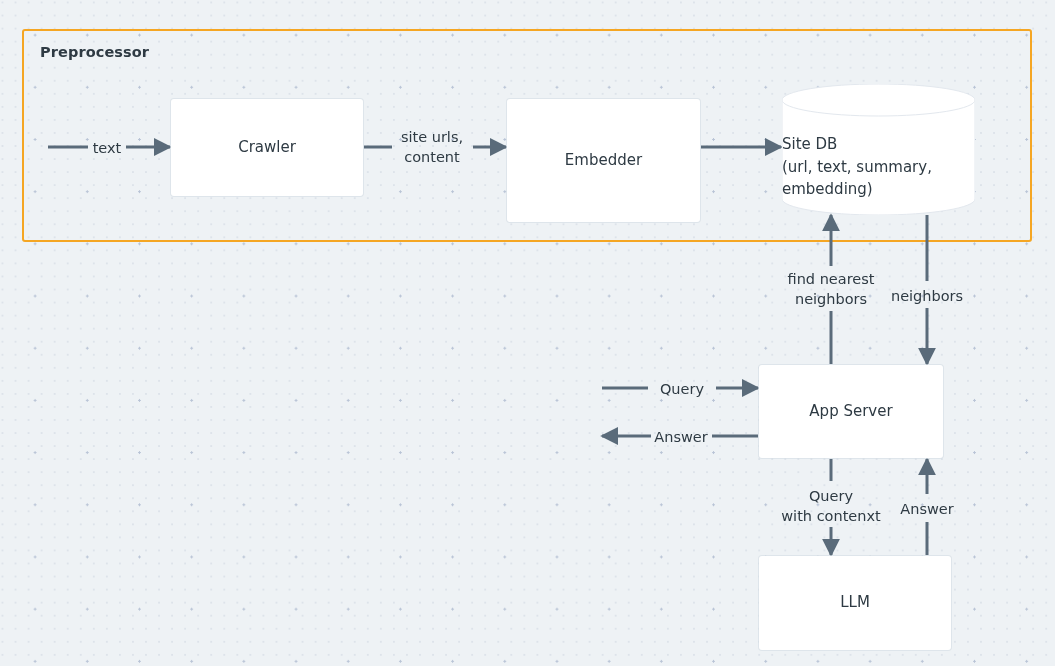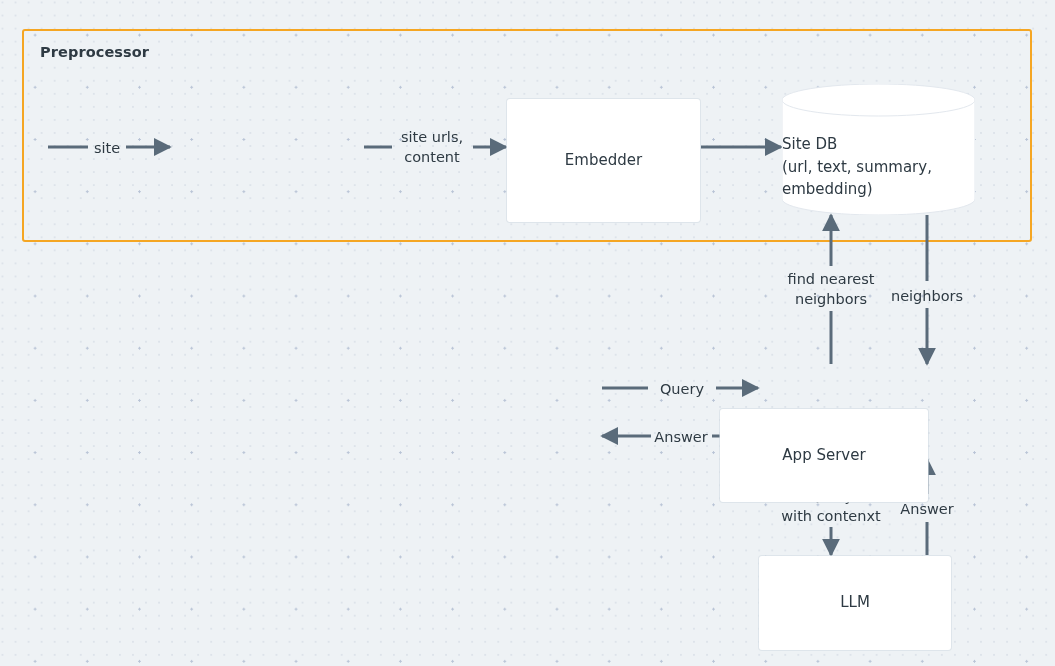--- a/index.html
+++ b/index.html
@@ -115,55 +115,58 @@
     <line x1="651" y1="436" x2="602" y2="436" stroke="#5a6b7a" stroke-width="3" marker-end="url(#ah)"></line>
     <line x1="758" y1="436" x2="712" y2="436" stroke="#5a6b7a" stroke-width="3"></line>
 
     <line x1="831" y1="459" x2="831" y2="481" stroke="#5a6b7a" stroke-width="3"></line>
     <line x1="831" y1="527" x2="831" y2="555" stroke="#5a6b7a" stroke-width="3" marker-end="url(#ah)"></line>
 
     <line x1="927" y1="555" x2="927" y2="522" stroke="#5a6b7a" stroke-width="3"></line>
     <line x1="927" y1="494" x2="927" y2="459" stroke="#5a6b7a" stroke-width="3" marker-end="url(#ah)"></line>
   </svg>
 
-  <div class="edge-label" style="left:88px; top:139px; width:38px;">site</div>
+  <div class="edge-label" style="left:88px; top:139px; width:38px;">text</div>
 
   <div class="edge-label" style="left:388px; top:128px; width:88px;">site urls,
 content</div>
 
   <div class="edge-label" style="left:771px; top:270px; width:120px;">find nearest
 neighbors</div>
 
   <div class="edge-label" style="left:884px; top:287px; width:86px;">neighbors</div>
 
   <div class="edge-label" style="left:648px; top:380px; width:68px;">Query</div>
 
   <div class="edge-label" style="left:645px; top:428px; width:72px;">Answer</div>
 
   <div class="edge-label" style="left:771px; top:487px; width:120px;">Query
 with contenxt</div>
 
   <div class="edge-label" style="left:884px; top:500px; width:86px;">Answer</div>
 
+  <div class="node-box" style="left:171px; top:99px; width:192px; height:97px;">
+    <span class="node-label">Crawler</span>
+  </div>
 
   <div class="node-box" style="left:507px; top:99px; width:193px; height:123px;">
     <span class="node-label">Embedder</span>
   </div>
 
   <div class="cylinder" style="left:782px; top:84px; width:193px; height:131px;">
     <svg class="cyl-svg" viewBox="0 0 193 131" preserveAspectRatio="none">
       <path d="M 0 16 L 0 115 A 96.5 16 0 0 0 193 115 L 193 16 Z" fill="#ffffff" stroke="#e3e8ee" stroke-width="1"></path>
       <ellipse cx="96.5" cy="16" rx="96.5" ry="16" fill="#ffffff" stroke="#e3e8ee" stroke-width="1"></ellipse>
     </svg>
     <div class="cyl-text" style="top:49px;">Site DB
 (url, text, summary,
 embedding)</div>
   </div>
 
-  <div class="node-box" style="left:720px; top:365px; width:208px; height:93px;margin-top:44px;">
+  <div class="node-box" style="left:759px; top:365px; width:184px; height:93px;">
     <span class="node-label">App Server</span>
   </div>
 
   <div class="node-box" style="left:759px; top:556px; width:192px; height:94px;">
     <span class="node-label">LLM</span>
   </div>
 
 </div>
 
 </body></html>

